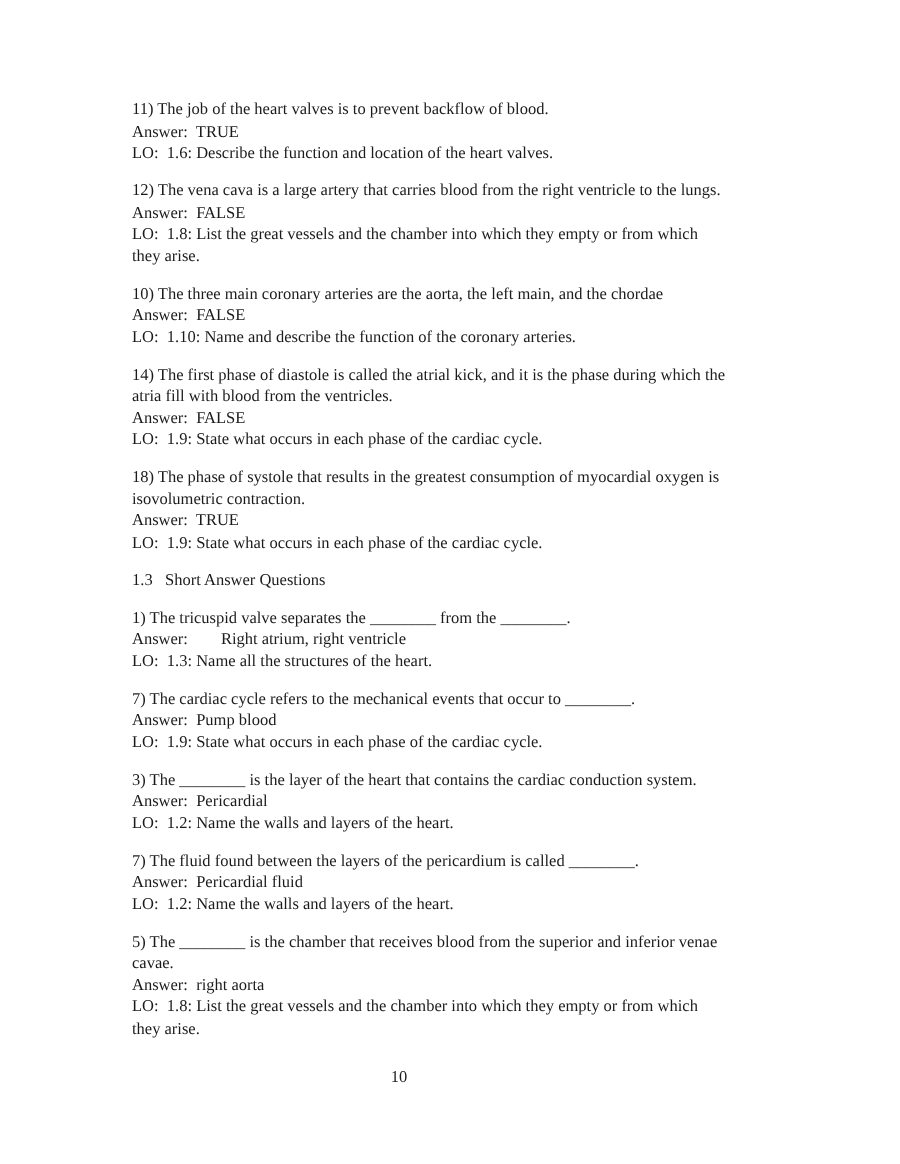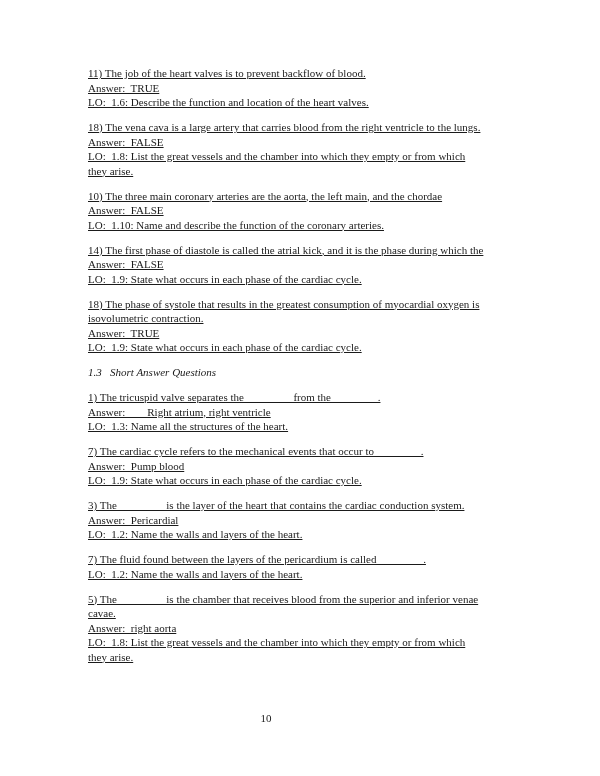--- a/index.html
+++ b/index.html
@@ -15,29 +15,27 @@
     box-sizing: border-box;
     padding: 66px 50px 0 88px;
     font-family: "Liberation Serif", "DejaVu Serif", serif;
     font-size: 11px;
     line-height: 14.5px;
     color: #1b1b1b;
     overflow: hidden;
   }
   .block {
     margin: 0 0 10.5px 0;
-    text-decoration: underline;
   }
   .line {
     white-space: pre;
   }
   .heading-block {
     margin: 0 0 10.5px 0;
     white-space: pre;
-    font-style: italic;
   }
   .page-number {
     position: absolute;
     top: 711px;
     left: 0;
     width: 532px;
     text-align: center;
     white-space: pre;
   }
 </style>
@@ -46,34 +44,35 @@
 
 <div class="page">
 
   <div class="block">
     <div class="line">11) The job of the heart valves is to prevent backflow of blood.</div>
     <div class="line">Answer:  TRUE</div>
     <div class="line">LO:  1.6: Describe the function and location of the heart valves.</div>
   </div>
 
   <div class="block">
-    <div class="line">18) The vena cava is a large artery that carries blood from the right ventricle to the lungs.</div>
+    <div class="line">12) The vena cava is a large artery that carries blood from the right ventricle to the lungs.</div>
     <div class="line">Answer:  FALSE</div>
     <div class="line">LO:  1.8: List the great vessels and the chamber into which they empty or from which</div>
     <div class="line">they arise.</div>
   </div>
 
   <div class="block">
     <div class="line">10) The three main coronary arteries are the aorta, the left main, and the chordae</div>
     <div class="line">Answer:  FALSE</div>
     <div class="line">LO:  1.10: Name and describe the function of the coronary arteries.</div>
   </div>
 
   <div class="block">
     <div class="line">14) The first phase of diastole is called the atrial kick, and it is the phase during which the</div>
+    <div class="line">atria fill with blood from the ventricles.</div>
     <div class="line">Answer:  FALSE</div>
     <div class="line">LO:  1.9: State what occurs in each phase of the cardiac cycle.</div>
   </div>
 
   <div class="block">
     <div class="line">18) The phase of systole that results in the greatest consumption of myocardial oxygen is</div>
     <div class="line">isovolumetric contraction.</div>
     <div class="line">Answer:  TRUE</div>
     <div class="line">LO:  1.9: State what occurs in each phase of the cardiac cycle.</div>
   </div>
@@ -93,20 +92,21 @@
   </div>
 
   <div class="block">
     <div class="line">3) The ________ is the layer of the heart that contains the cardiac conduction system.</div>
     <div class="line">Answer:  Pericardial</div>
     <div class="line">LO:  1.2: Name the walls and layers of the heart.</div>
   </div>
 
   <div class="block">
     <div class="line">7) The fluid found between the layers of the pericardium is called ________.</div>
+    <div class="line">Answer:  Pericardial fluid</div>
     <div class="line">LO:  1.2: Name the walls and layers of the heart.</div>
   </div>
 
   <div class="block">
     <div class="line">5) The ________ is the chamber that receives blood from the superior and inferior venae</div>
     <div class="line">cavae.</div>
     <div class="line">Answer:  right aorta</div>
     <div class="line">LO:  1.8: List the great vessels and the chamber into which they empty or from which</div>
     <div class="line">they arise.</div>
   </div>

